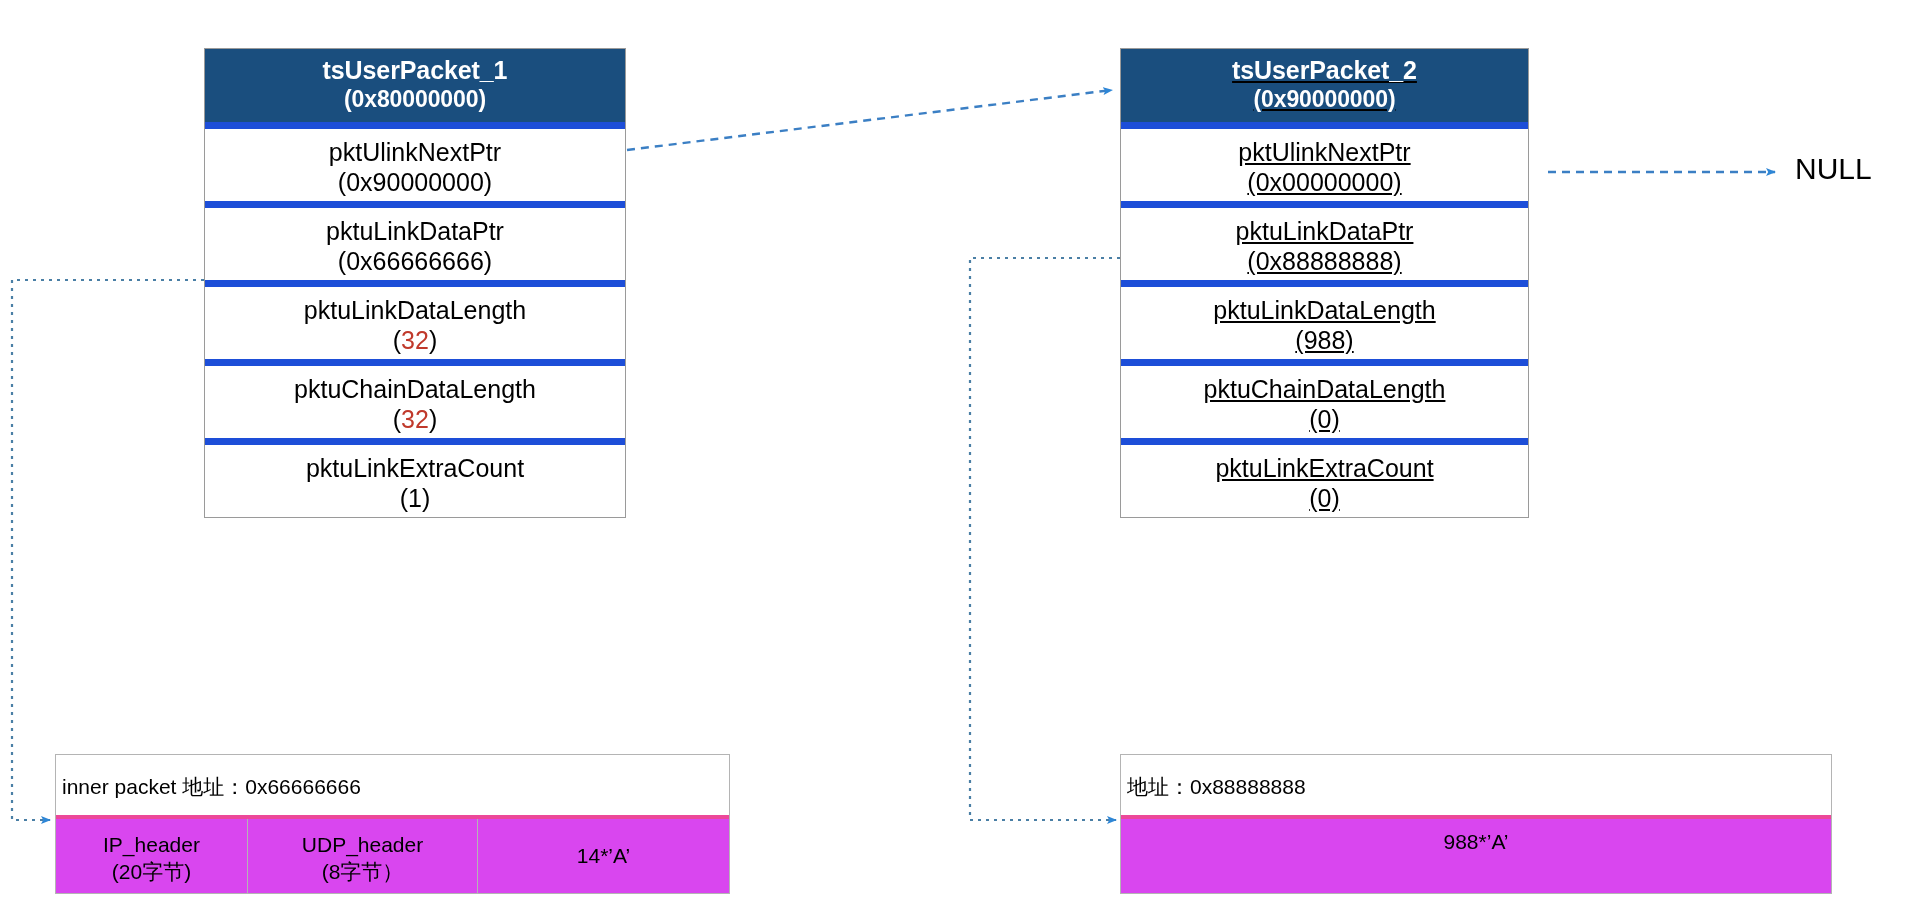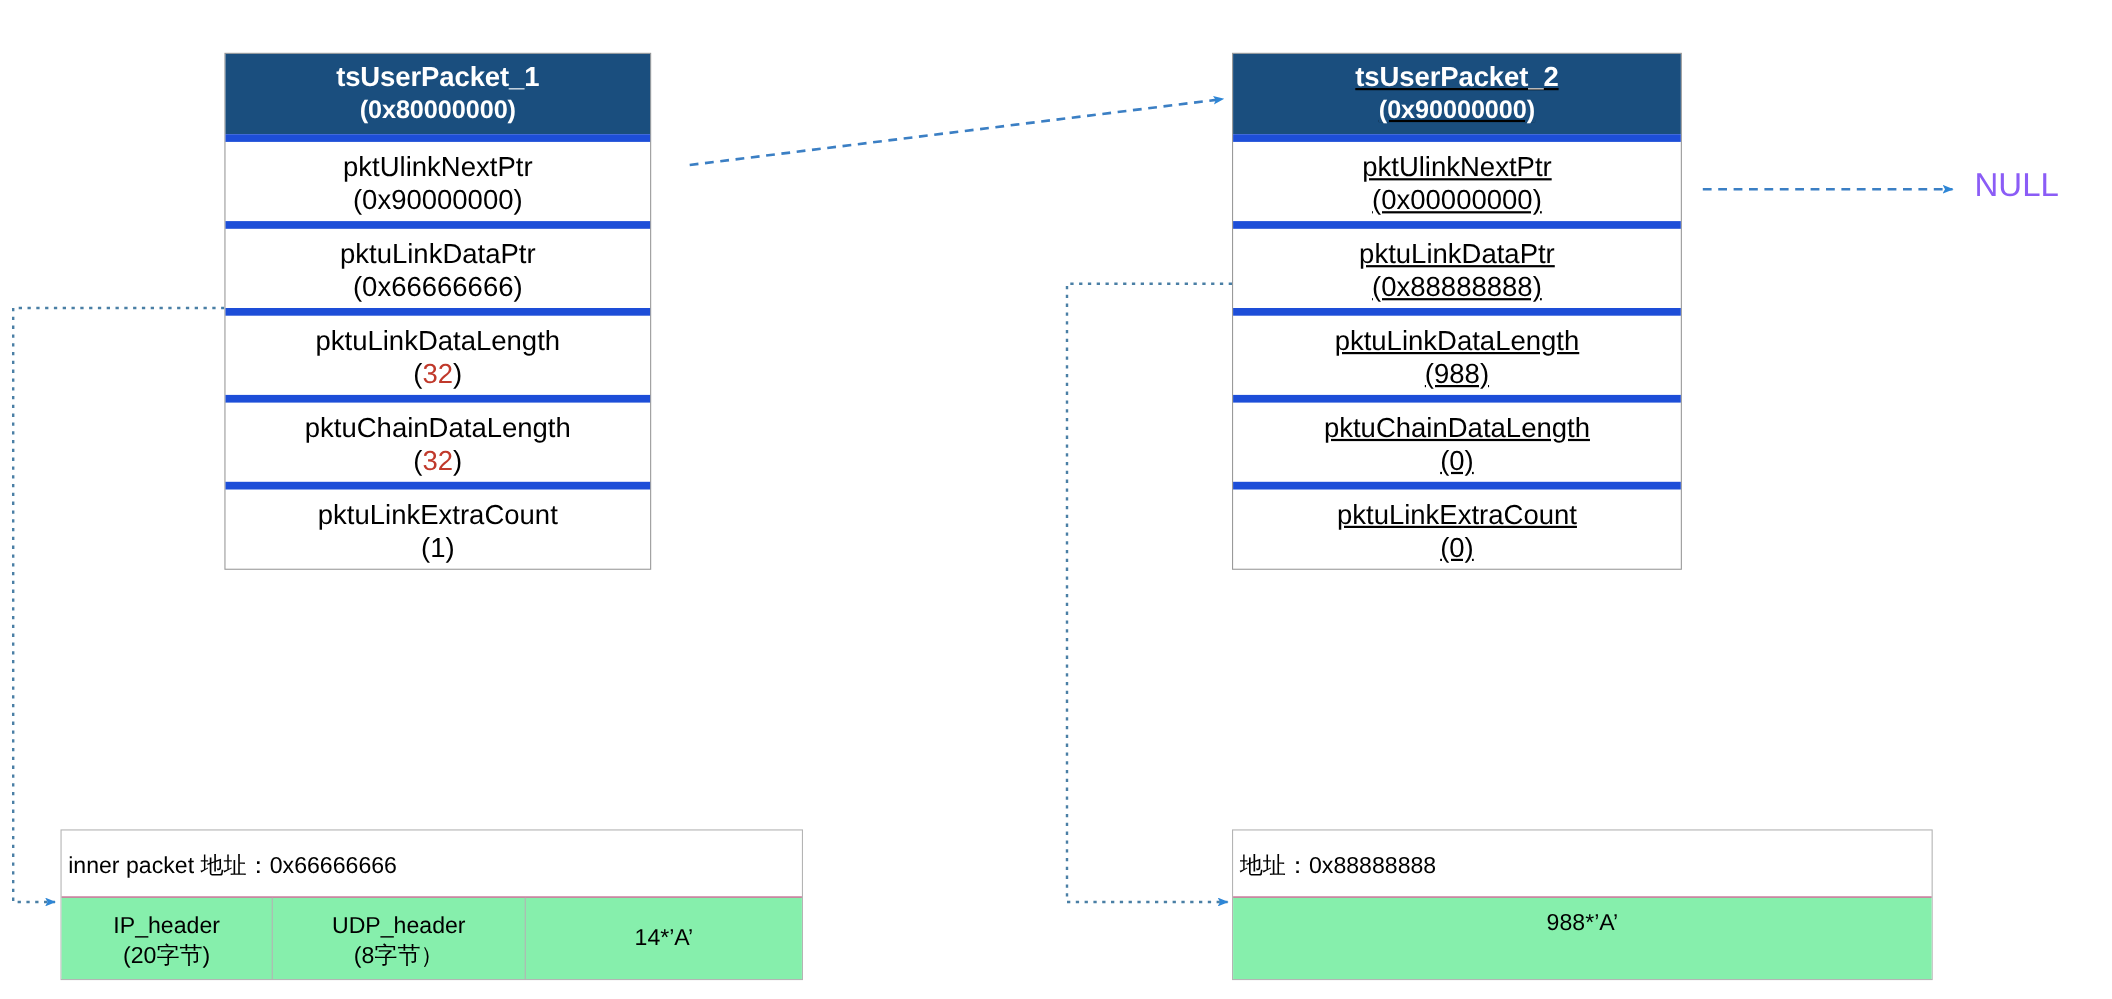--- a/index.html
+++ b/index.html
@@ -62,22 +62,22 @@
   .memblock .addr {
     text-align: left;
     font-size: 21px;
     padding: 18px 6px 20px 6px;
     box-sizing: border-box;
     height: 60px;
     white-space: nowrap;
   }
   .memblock .cells {
     display: flex;
-    border-top: 1px solid #ec4899;
-    background: #86efac;
+    border-top: 4px solid #ec4899;
+    background: #d946ef;
   }
   .memblock .cell {
     box-sizing: border-box;
     text-align: center;
     font-size: 21px;
     line-height: 1.28;
     padding: 13px 4px 14px 4px;
     height: 74px;
     border-right: 1px solid #b4b4b4;
     white-space: nowrap;
@@ -91,21 +91,21 @@
     position: absolute;
     left: 0; top: 0;
     width: 1920px;
     height: 908px;
     pointer-events: none;
   }
 
   .null-label {
     position: absolute;
     font-size: 30px;
-    color: #8b5cf6;
+    color: #000000;
     white-space: nowrap;
   }
 </style>
 </head>
 <body>
 
 <svg id="wires" viewBox="0 0 1920 908" xmlns="http://www.w3.org/2000/svg">
   <defs>
     <marker id="arrowBlue" markerWidth="10" markerHeight="8" refX="9" refY="4" orient="auto" markerUnits="userSpaceOnUse">
       <path d="M0,0 L10,4 L0,8 L2.2,4 Z" fill="#2e86d6"></path>
@@ -131,21 +131,21 @@
 
   <g>
     <path d="M 204 280 L 12 280 L 12 820 L 50 820" fill="none" stroke="#4a7fa5" stroke-width="2.2" stroke-dasharray="3 5" marker-end="url(#arrowBlue3)"></path>
   </g>
 
   <g>
     <path d="M 1120 258 L 970 258 L 970 820 L 1116 820" fill="none" stroke="#4a7fa5" stroke-width="2.2" stroke-dasharray="3 5" marker-end="url(#arrowBlue4)"></path>
   </g>
 </svg>
 
-<div class="struct" id="packet-1" style="left:204px; top:48px; width:388px;">
+<div class="struct" id="packet-1" style="left:204px; top:48px; width:422px;">
   <div class="hdr">
     <span>tsUserPacket_1</span>
     <span class="sub">(0x80000000)</span>
   </div>
 
   <div class="row">
     <span>pktUlinkNextPtr</span>
     <span class="val">(0x90000000)</span>
   </div>
 
@@ -214,20 +214,20 @@
     <div class="cell" style="width:230px;">
       <span>UDP_header</span>
       <span class="l2">(8字节）</span>
     </div>
     <div class="cell" style="width:251px; padding-top:24px;">
       <span>14*’A’</span>
     </div>
   </div>
 </div>
 
-<div class="memblock" id="memblock-2" style="left:1120px; top:754px; width:637px;">
+<div class="memblock" id="memblock-2" style="left:1120px; top:754px; width:712px;">
   <div class="addr">地址：0x88888888</div>
   <div class="cells">
     <div class="cell" style="width:100%; padding-top:10px;">
       <span>988*’A’</span>
     </div>
   </div>
 </div>
 
 </body></html>

